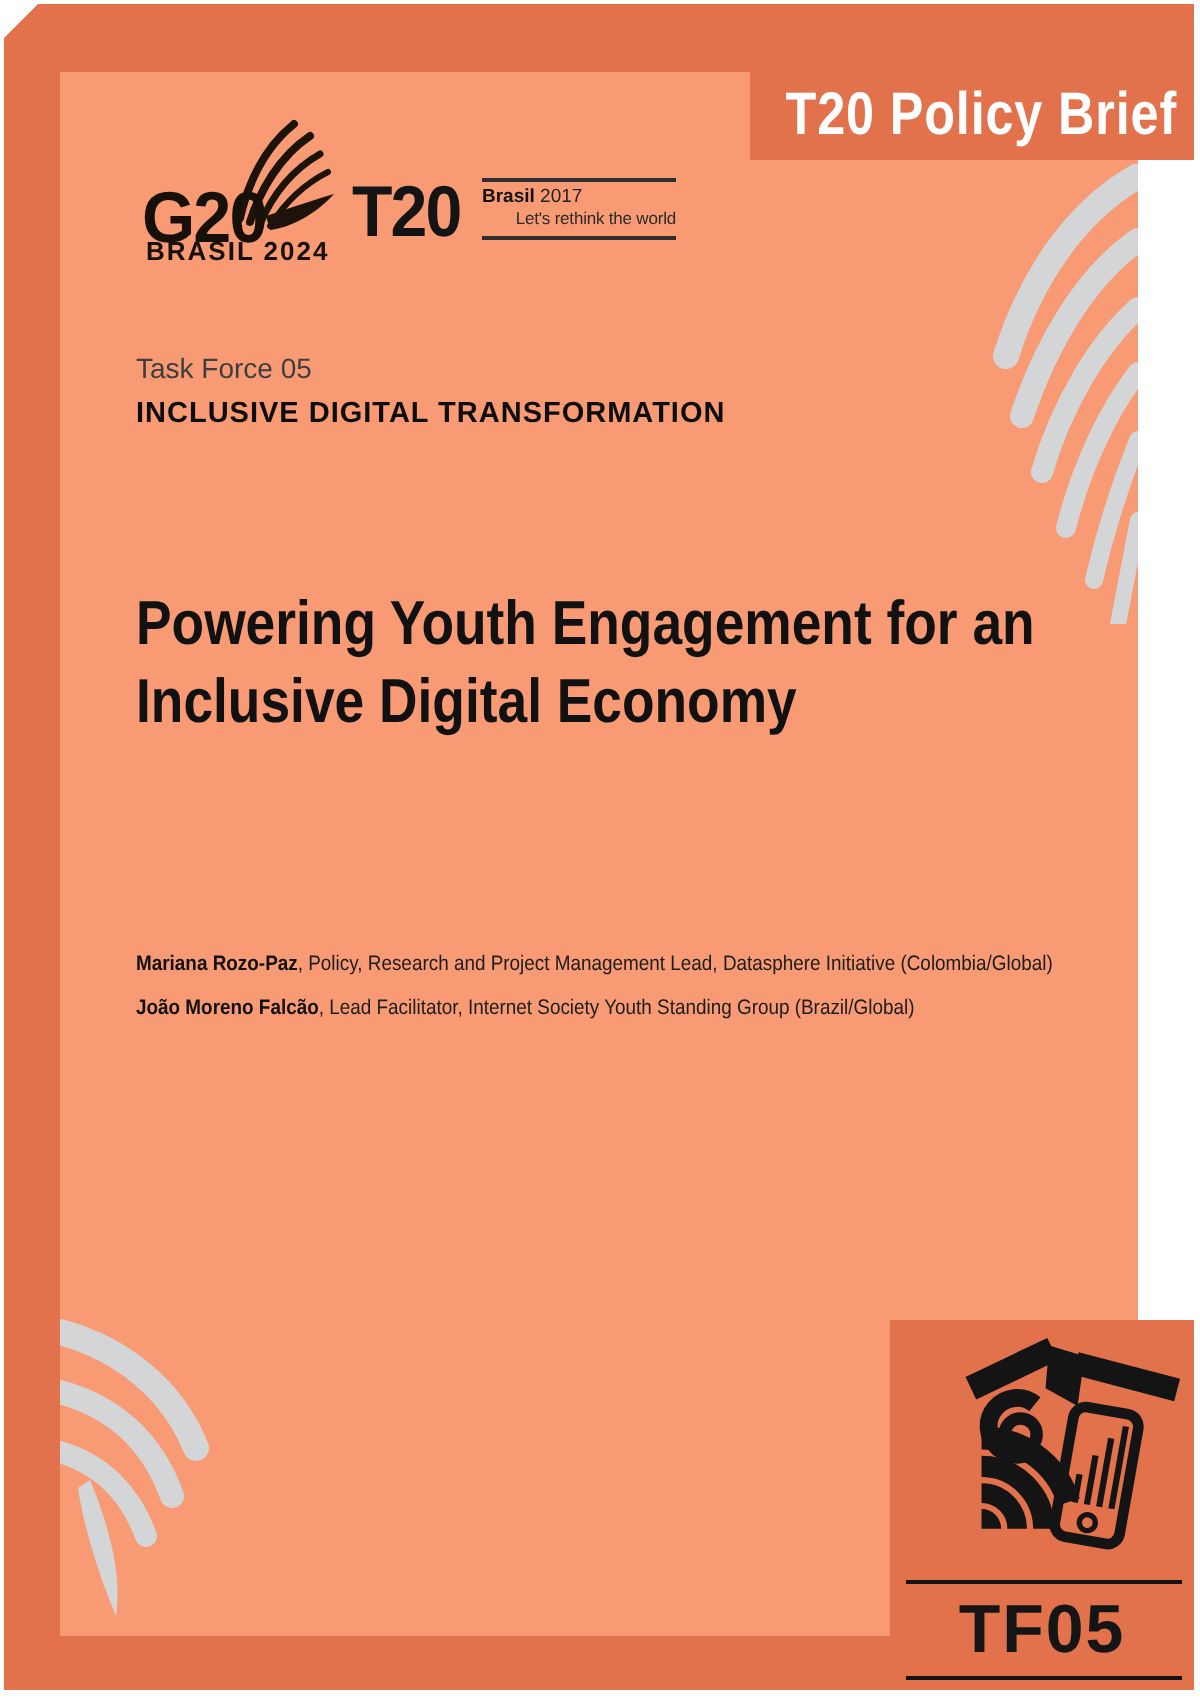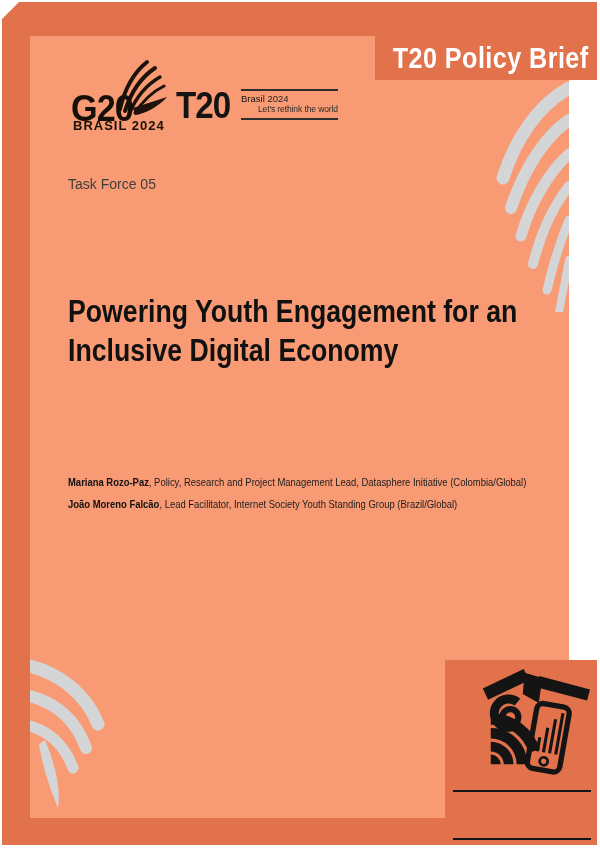--- a/index.html
+++ b/index.html
@@ -24,21 +24,21 @@
   .g20-word{position:absolute;left:71px;top:91px;font-size:36px;font-weight:bold;letter-spacing:-1px;
     line-height:1;transform:scaleX(.95);transform-origin:left;color:#171008;z-index:2;}
   .g20-sub{position:absolute;left:73px;top:119px;font-size:13px;font-weight:bold;letter-spacing:1px;
     line-height:1;color:#171008;z-index:2;}
   .g20-plume{position:absolute;left:108px;top:59px;z-index:1;}
   .t20-word{position:absolute;left:176px;top:88px;font-size:36px;font-weight:bold;letter-spacing:-1px;
     line-height:1;transform:scaleX(.92);transform-origin:left;}
   .t20-lockup{position:absolute;left:241px;top:89px;width:97px;border-top:2px solid #2e2e2e;
     border-bottom:2px solid #2e2e2e;padding:2px 0 3px;}
   .t20-lockup .l1{font-size:9.5px;line-height:11px;color:#222;}
-  .t20-lockup .l1 b{font-weight:normal;color:#111;}
+  .t20-lockup .l1 b{font-weight:bold;color:#111;}
   .t20-lockup .l2{font-size:8.5px;line-height:11px;color:#2a2a2a;letter-spacing:-.1px;white-space:nowrap;text-align:right;}
 
   
   .tf-label{position:absolute;left:68px;top:176px;font-size:14px;line-height:16px;color:#3e3e3e;}
   .tf-name{position:absolute;left:68px;top:199px;font-size:14.5px;line-height:17px;font-weight:bold;
     letter-spacing:.5px;color:#0d0d0d;}
 
   
   .cover-title{position:absolute;left:68px;top:292px;font-size:31px;line-height:39px;font-weight:bold;
     color:#111;transform:scaleX(.86);transform-origin:left;white-space:nowrap;}
@@ -99,25 +99,26 @@
       <path d="M22,53 C28,39 38,26 52,18" stroke-width="3.5"></path>
       <path d="M27,54 C34,43 44,33 56,27" stroke-width="3"></path>
     </g>
     <path d="M25,49 C37,45 49,41 59,38 C49,49 36,55 27,56 Z" fill="#1d130b"></path>
   </svg>
   <div class="g20-word">G20</div>
   <div class="g20-sub">BRASIL 2024</div>
 
   <div class="t20-word">T20</div>
   <div class="t20-lockup">
-    <div class="l1"><b>Brasil</b><span> 2024</span></div>
+    <div class="l1"><b>Brasil</b><span> 2017</span></div>
     <div class="l2">Let's rethink the world</div>
   </div>
 
   <div class="tf-label">Task Force 05</div>
+  <div class="tf-name">INCLUSIVE DIGITAL TRANSFORMATION</div>
 
   <div class="cover-title">
     <div>Powering Youth Engagement for an</div>
     <div>Inclusive Digital Economy</div>
   </div>
 
   <div class="authors">
     <div><b>Mariana Rozo-Paz</b><span>, Policy, Research and Project Management Lead, Datasphere Initiative (Colombia/Global)</span></div>
     <div><b>João Moreno Falcão</b><span>, Lead Facilitator, Internet Society Youth Standing Group (Brazil/Global)</span></div>
   </div>
@@ -142,17 +143,18 @@
       </g>
       <g stroke="#141414" fill="none">
         <path d="M14,36 L60,14" stroke-width="14"></path>
         <path d="M73,22 L130,37" stroke-width="13"></path>
         <path d="M50,45 A16,16 0 1 0 52,68" stroke-width="10"></path>
       </g>
       <polygon points="58,12 78,18 74,46 56,36" fill="#141414"></polygon>
       <circle cx="42" cy="62" r="9" fill="none" stroke="#141414" stroke-width="7"></circle>
     </svg>
     <div class="tf-divider top"></div>
+    <div class="tf-badge">TF05</div>
     <div class="tf-divider bottom"></div>
   </div>
 
   <div class="corner-fold"></div>
 </div>
 
 </body></html>

